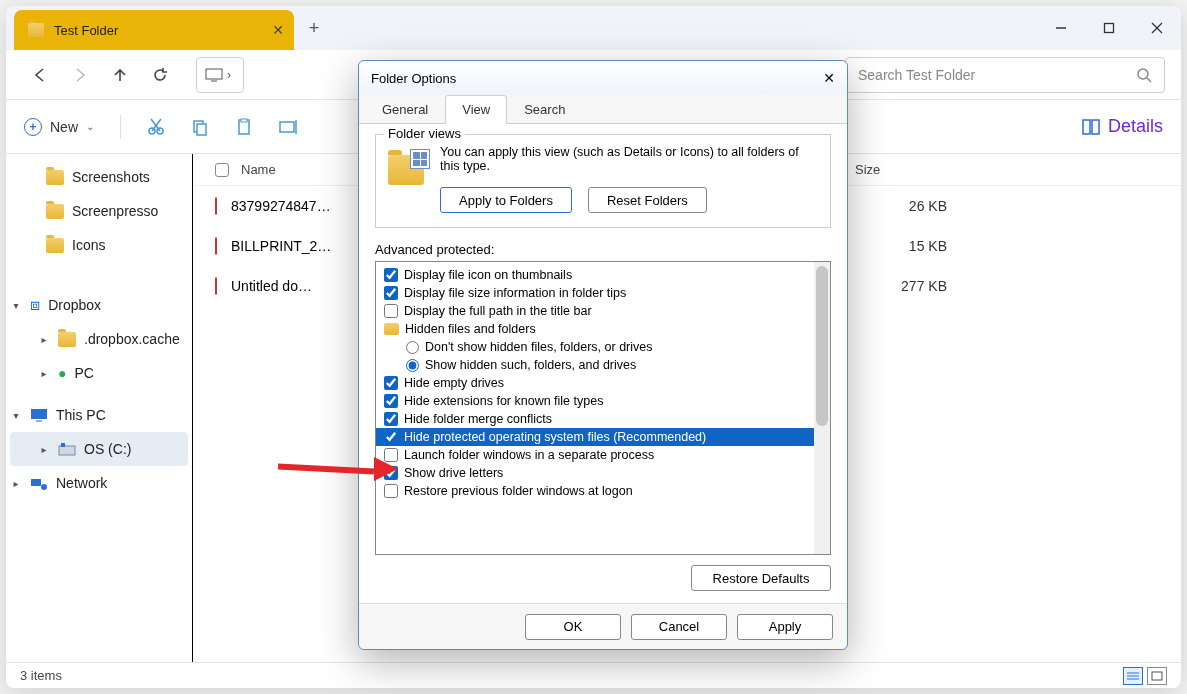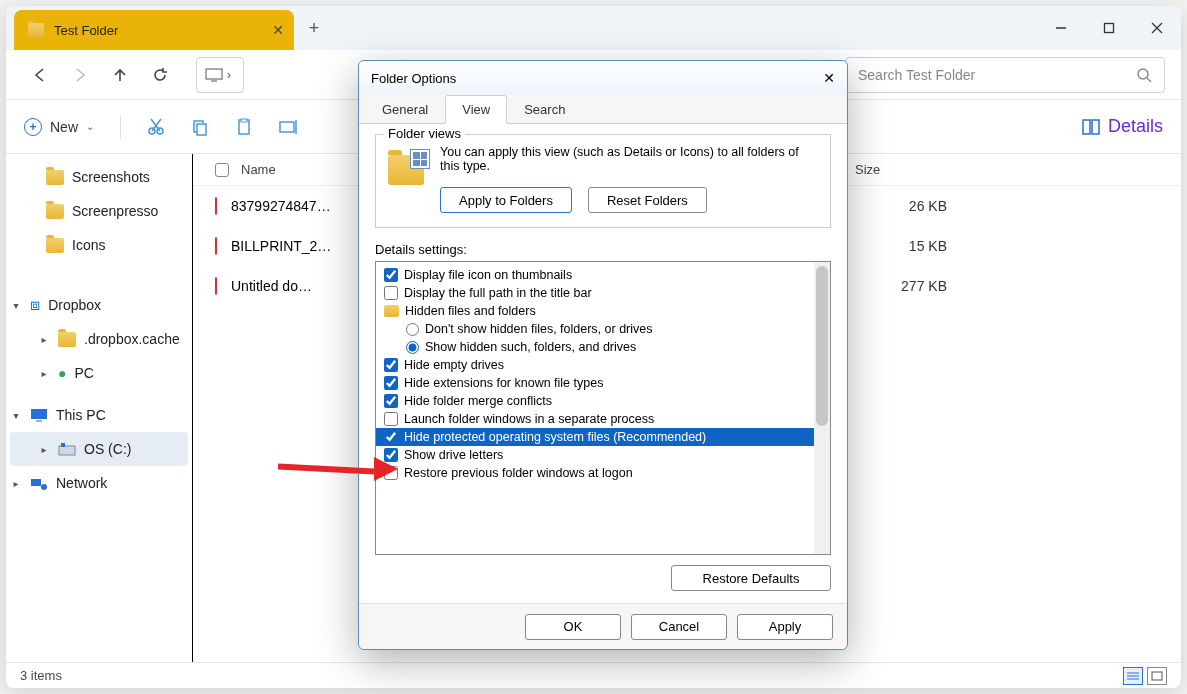--- a/index.html
+++ b/index.html
@@ -360,26 +360,30 @@
         <div style="flex:1">
           <div class="fv-txt">You can apply this view (such as Details or Icons) to all folders of this type.</div>
           <div class="fv-btns">
             <div class="btn blue">Apply to Folders</div>
             <div class="btn">Reset Folders</div>
           </div>
         </div>
       </div>
     </div>
 
-    <div class="adv-label">Details settings:</div>
+    <div class="adv-label">Advanced protected:</div>
     <div class="adv-box">
       <div id="adv-rows">
           <div class="adv-item">
             <input type="checkbox" class="cbx" checked="" style="">
             <span>Display file icon on thumbnails</span>
+          </div>
+          <div class="adv-item">
+            <input type="checkbox" class="cbx" checked="" style="">
+            <span>Display file size information in folder tips</span>
           </div>
           <div class="adv-item">
             <input type="checkbox" class="cbx" style="">
             <span>Display the full path in the title bar</span>
           </div>
           <div class="adv-item">
             <span class="fld-sm"></span>
             <span>Hidden files and folders</span>
           </div>
           <div class="adv-item ind">
@@ -395,44 +399,44 @@
             <span>Hide empty drives</span>
           </div>
           <div class="adv-item">
             <input type="checkbox" class="cbx" checked="" style="">
             <span>Hide extensions for known file types</span>
           </div>
           <div class="adv-item">
             <input type="checkbox" class="cbx" checked="" style="">
             <span>Hide folder merge conflicts</span>
           </div>
+          <div class="adv-item sel">
+            <input type="checkbox" class="cbx" checked="" style="">
+            <span>Hide protected operating system files (Recommended)</span>
+          </div>
           <div class="adv-item">
             <input type="checkbox" class="cbx" style="">
             <span>Launch folder windows in a separate process</span>
           </div>
-          <div class="adv-item sel">
-            <input type="checkbox" class="cbx" checked="" style="">
-            <span>Hide protected operating system files (Recommended)</span>
-          </div>
           <div class="adv-item">
             <input type="checkbox" class="cbx" checked="" style="">
             <span>Show drive letters</span>
           </div>
           <div class="adv-item">
             <input type="checkbox" class="cbx" style="">
             <span>Restore previous folder windows at logon</span>
           </div>
         </div>
       <div class="scrollbar">
           <div class="sthumb"></div>
         </div>
     </div>
 
     <div class="restore-row">
-      <div class="btn" style="width:160px">Restore Defaults</div>
+      <div class="btn" style="width:140px">Restore Defaults</div>
     </div>
   </div>
   <div class="dlg-foot">
     <button class="fbtn">OK</button>
     <button class="fbtn">Cancel</button>
     <button class="fbtn">Apply</button>
   </div>
 </div>
 
 <div class="arrow">

